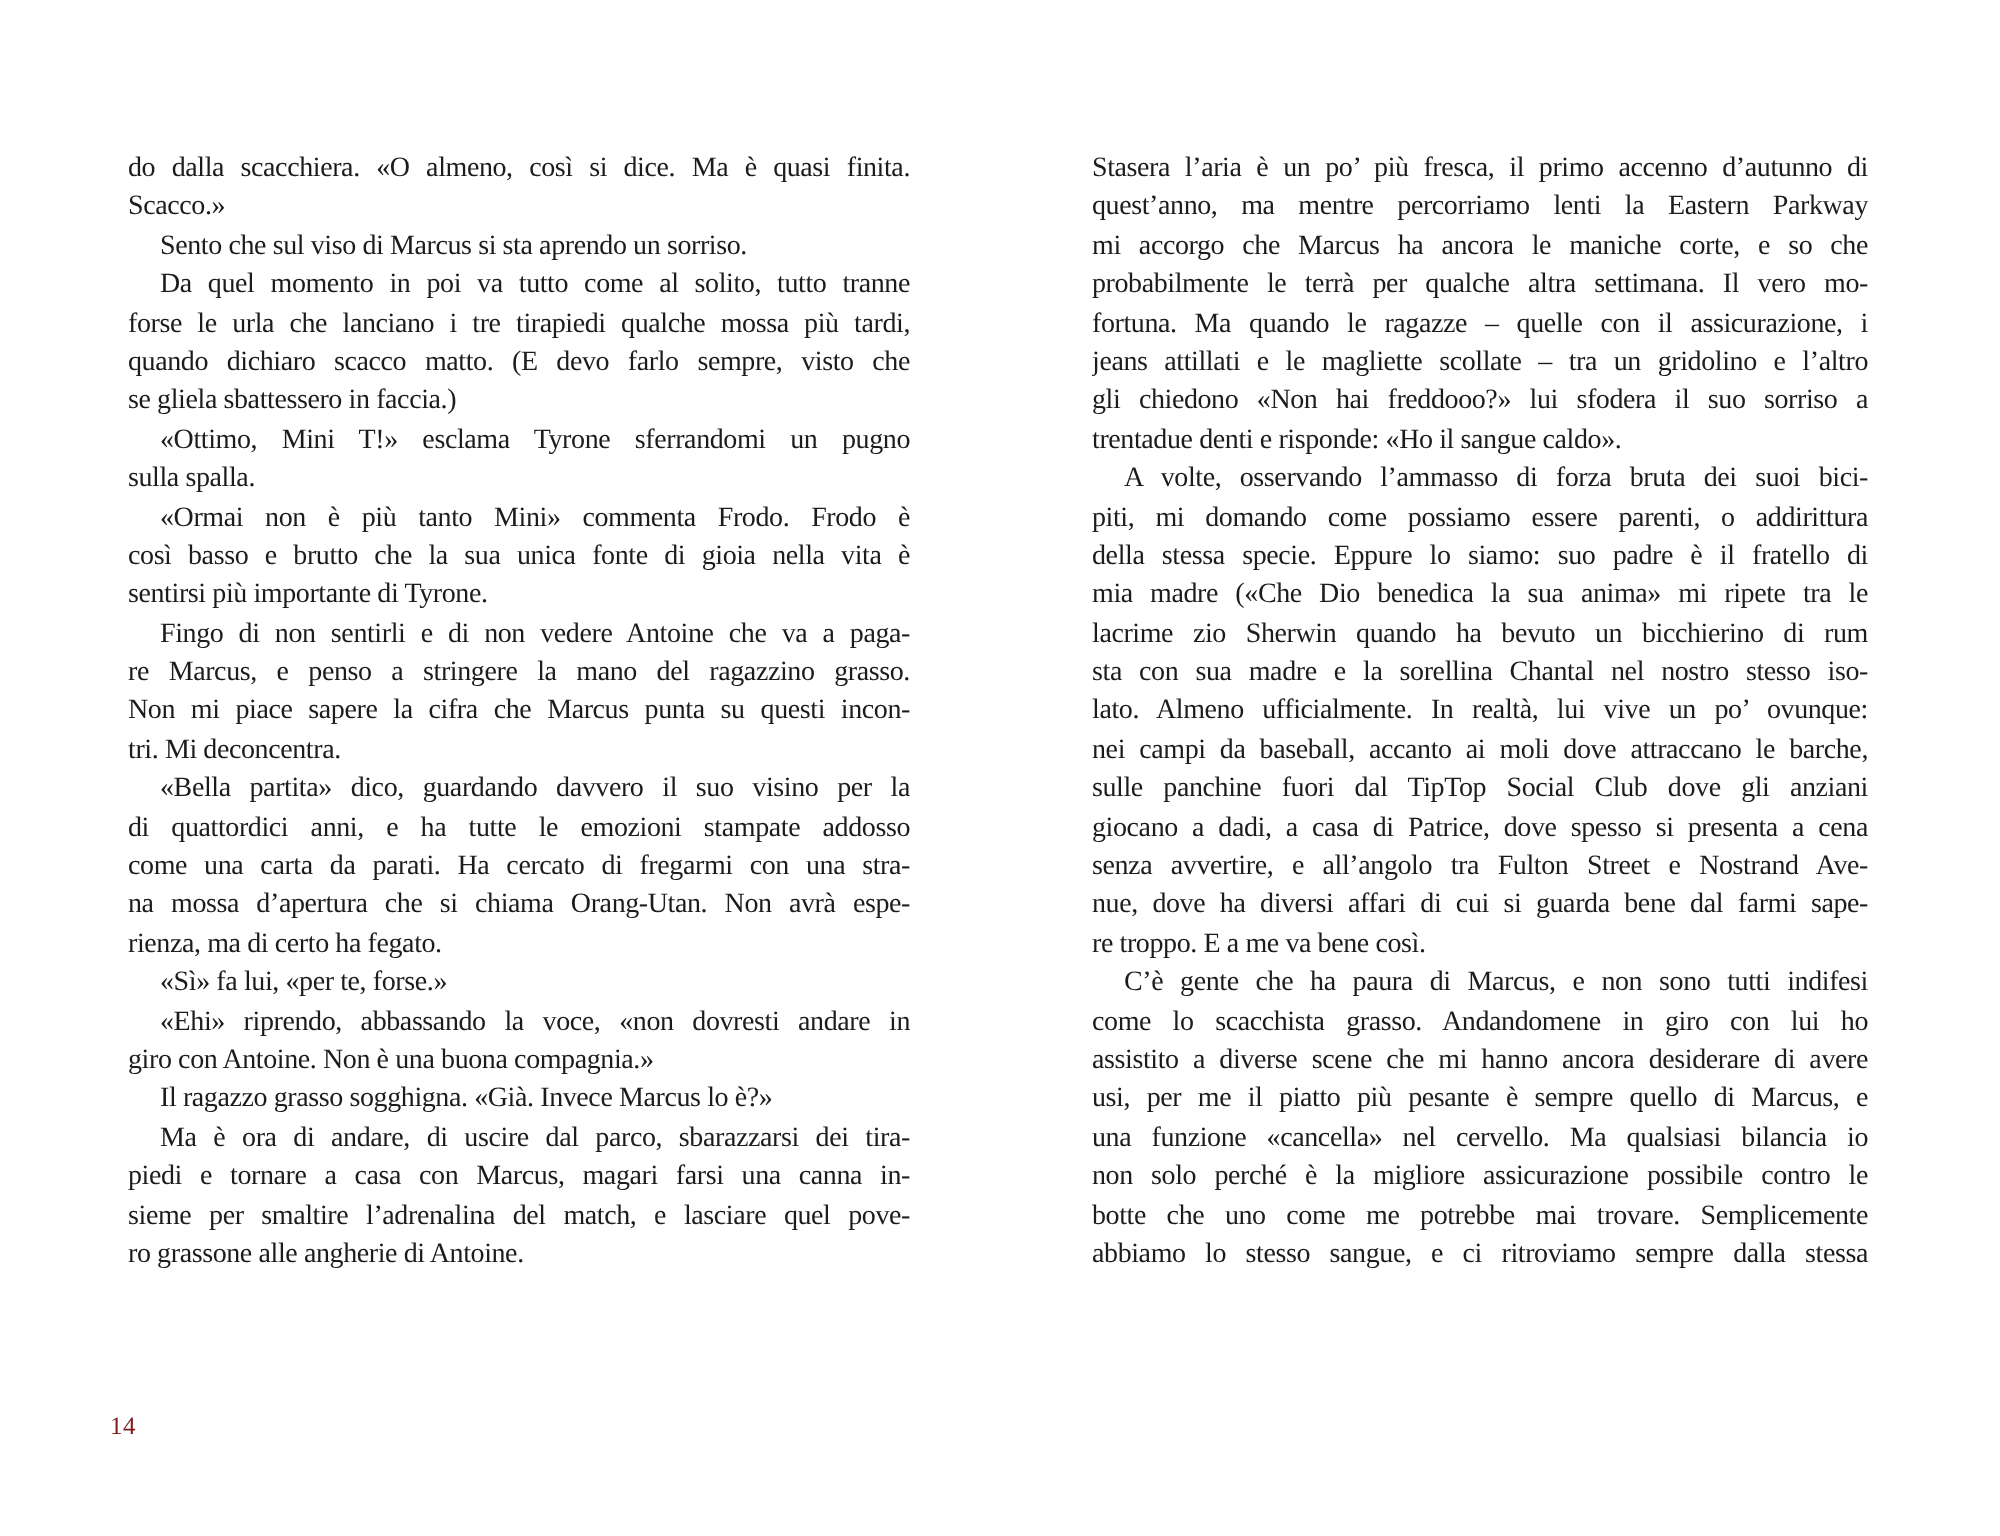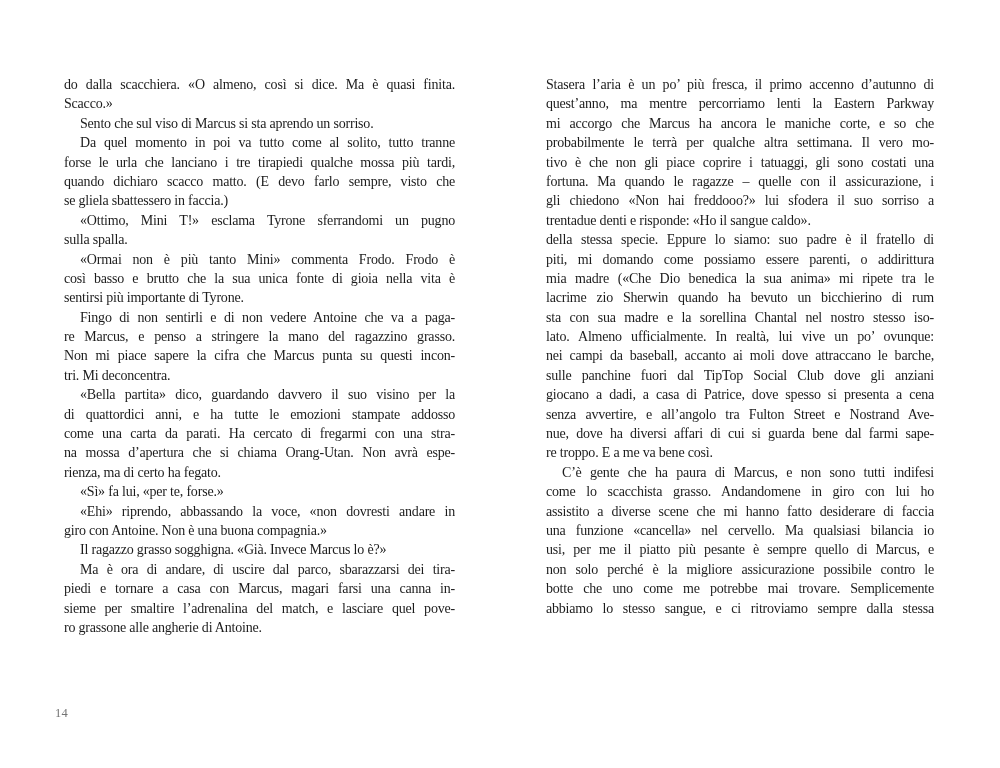--- a/index.html
+++ b/index.html
@@ -31,21 +31,21 @@
     height: 19.4px;
     overflow: hidden;
   }
   .line.ind { padding-left: 16px; }
   .line.end { text-align-last: left; }
   .folio {
     position: absolute;
     top: 706px;
     font-size: 12.5px;
     letter-spacing: 0.3px;
-    color: #737373;
+    color: #7f1d1d;
   }
   .folio.left  { left: 55px; }
   .folio.right { left: 953px; width: 18px; text-align: right; }
 </style>
 </head>
 <body>
 
 <div class="spread">
   <section class="page">
     <div class="text-block left">
@@ -81,40 +81,41 @@
       </div>
     <div class="folio left">14</div>
   </section>
 
   <section class="page">
     <div class="text-block right">
         <div class="line">Stasera l’aria è un po’ più fresca, il primo accenno d’autunno di</div>
         <div class="line">quest’anno, ma mentre percorriamo lenti la Eastern Parkway</div>
         <div class="line">mi accorgo che Marcus ha ancora le maniche corte, e so che</div>
         <div class="line">probabilmente le terrà per qualche altra settimana. Il vero mo-</div>
-        <div class="line">tivo è che non gli piace coprire i tatuaggi, gli sono costati una</div>
         <div class="line">fortuna. Ma quando le ragazze – quelle con il assicurazione, i</div>
+        <div class="line">jeans attillati e le magliette scollate – tra un gridolino e l’altro</div>
         <div class="line">gli chiedono «Non hai freddooo?» lui sfodera il suo sorriso a</div>
         <div class="line end">trentadue denti e risponde: «Ho il sangue caldo».</div>
+        <div class="line ind">A volte, osservando l’ammasso di forza bruta dei suoi bici-</div>
+        <div class="line">piti, mi domando come possiamo essere parenti, o addirittura</div>
         <div class="line">della stessa specie. Eppure lo siamo: suo padre è il fratello di</div>
-        <div class="line">piti, mi domando come possiamo essere parenti, o addirittura</div>
         <div class="line">mia madre («Che Dio benedica la sua anima» mi ripete tra le</div>
         <div class="line">lacrime zio Sherwin quando ha bevuto un bicchierino di rum</div>
         <div class="line">sta con sua madre e la sorellina Chantal nel nostro stesso iso-</div>
         <div class="line">lato. Almeno ufficialmente. In realtà, lui vive un po’ ovunque:</div>
         <div class="line">nei campi da baseball, accanto ai moli dove attraccano le barche,</div>
         <div class="line">sulle panchine fuori dal TipTop Social Club dove gli anziani</div>
         <div class="line">giocano a dadi, a casa di Patrice, dove spesso si presenta a cena</div>
         <div class="line">senza avvertire, e all’angolo tra Fulton Street e Nostrand Ave-</div>
         <div class="line">nue, dove ha diversi affari di cui si guarda bene dal farmi sape-</div>
         <div class="line end">re troppo. E a me va bene così.</div>
         <div class="line ind">C’è gente che ha paura di Marcus, e non sono tutti indifesi</div>
         <div class="line">come lo scacchista grasso. Andandomene in giro con lui ho</div>
-        <div class="line">assistito a diverse scene che mi hanno fatto desiderare di faccia</div>
+        <div class="line">assistito a diverse scene che mi hanno ancora desiderare di avere</div>
+        <div class="line">usi, per me il piatto più pesante è sempre quello di Marcus, e</div>
         <div class="line">una funzione «cancella» nel cervello. Ma qualsiasi bilancia io</div>
-        <div class="line">usi, per me il piatto più pesante è sempre quello di Marcus, e</div>
         <div class="line">non solo perché è la migliore assicurazione possibile contro le</div>
         <div class="line">botte che uno come me potrebbe mai trovare. Semplicemente</div>
         <div class="line">abbiamo lo stesso sangue, e ci ritroviamo sempre dalla stessa</div>
       </div>
     <div class="folio right">15</div>
   </section>
 </div>
 
 </body></html>

